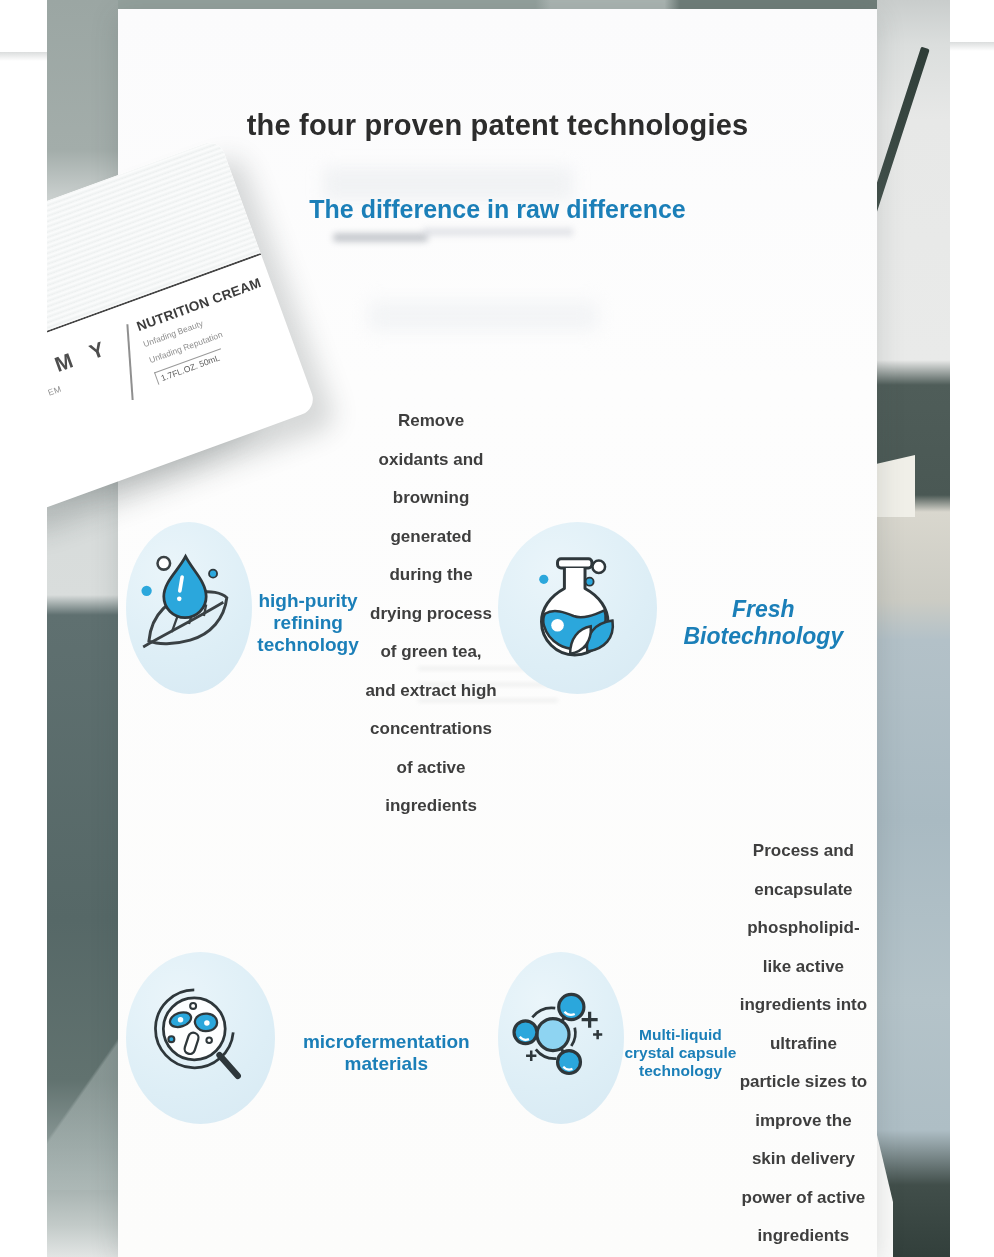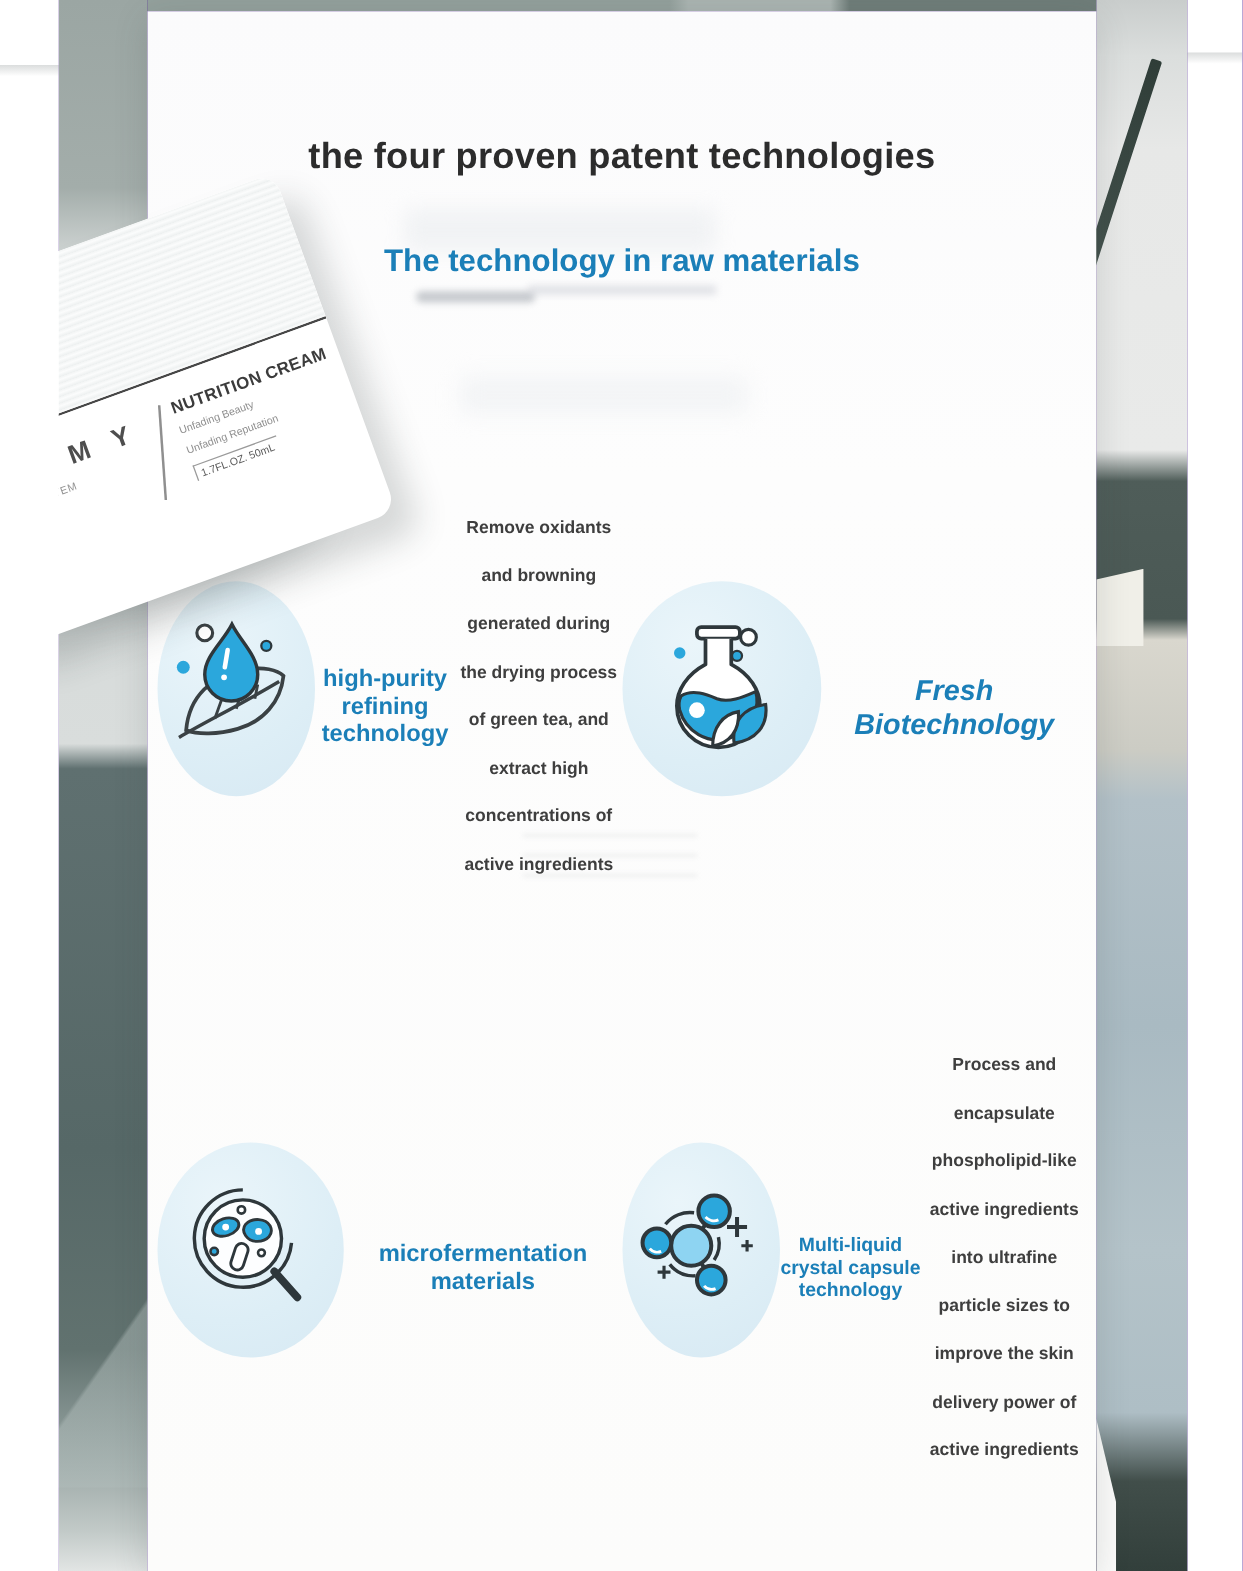--- a/index.html
+++ b/index.html
@@ -1,17 +1,17 @@
 <!DOCTYPE html>
 <html><head>
 <meta charset="utf-8">
 <style>
   html,body{margin:0;padding:0;background:#ffffff;}
   .stage{
-    position:relative;width:994px;height:1257px;overflow:hidden;background:#4c1d95;
+    position:relative;width:994px;height:1257px;overflow:hidden;background:#d946ef;
     font-family:"Liberation Sans",sans-serif;
   }
   
   .strip-left{
     position:absolute;left:47px;top:0;width:71px;height:1257px;z-index:1;
     background:linear-gradient(180deg,
       #9ba6a3 0px,#a3adaa 150px,#d0d5d4 205px,#d9dddc 595px,
       #5f7070 615px,#566867 920px,#61726f 1080px,
       #8d9b99 1150px,#c2cac8 1225px,#e2e5e4 1257px);
   }
@@ -81,21 +81,21 @@
   .icon-circle{
     width:172px;height:172px;border-radius:50%;
     background:radial-gradient(circle at 35% 28%,#eaf5fa 0%,#ddeef6 60%,#d7e9f3 100%);
     display:flex;align-items:center;justify-content:center;
   }
   .f-heading{margin-top:30px;font-weight:700;color:#1b7fb8;text-align:center;}
   .f1 .f-heading,.f3 .f-heading{font-size:19px;}
   .f2 .f-heading{font-size:23px;font-style:italic;}
   .f4 .f-heading{font-size:15.5px;}
   .f-body{
-    margin-top:11px;font-size:14px;font-weight:700;color:#3e3e3e;
+    margin-top:11px;font-size:17px;font-weight:700;color:#3e3e3e;
     line-height:38.5px;text-align:center;
   }
   .f1 .f-body{width:330px}.f2 .f-body{width:335px}.f3 .f-body{width:300px}.f4 .f-body{width:332px}
   
   .jar-shadow{
     position:absolute;left:28px;top:428px;width:235px;height:42px;z-index:3;
     background:rgba(50,62,62,.30);filter:blur(14px);transform:rotate(-18deg);border-radius:50%;
   }
   .jar{
     position:absolute;left:-52px;top:186px;width:330px;height:288px;z-index:4;
@@ -134,21 +134,21 @@
   <div class="top-band"></div>
 
   <div class="card">
     <div class="smudge sm-a"></div>
     <div class="smudge sm-b"></div>
     <div class="smudge sm-c"></div>
     <div class="smudge sm-d"></div>
     <div class="smudge sm-ghost"></div>
 
     <div class="page-title">the four proven patent technologies</div>
-    <div class="subtitle sub1">The technology in raw materials</div>
+    <div class="subtitle sub1">The difference in raw difference</div>
 
     <div class="feat-row row1">
       <div class="feature f1">
         <div class="icon-circle">
           <svg width="126" height="126" viewBox="0 0 110 110">
             <path d="M20 84 C22 60 38 46 60 42 C74 39 84 42 88 46 C86 64 74 78 56 83 C42 87 28 87 20 84 Z" fill="none" stroke="#3a4144" stroke-width="2.6"></path>
             <path d="M15 89 C34 78 58 66 85 50" fill="none" stroke="#3a4144" stroke-width="2.4"></path>
             <path d="M40 76 L45 62 M55 69 L59 56 M68 62 L70 52" fill="none" stroke="#3a4144" stroke-width="2"></path>
             <path d="M52 10 C58 22 70 32 70 45 A18.5 18.5 0 0 1 33 45 C33 32 46 22 52 10 Z" fill="#2ba7dc" stroke="#2e373b" stroke-width="2.4"></path>
             <line x1="49" y1="28" x2="47" y2="40" stroke="#ffffff" stroke-width="3.2" stroke-linecap="round"></line>

